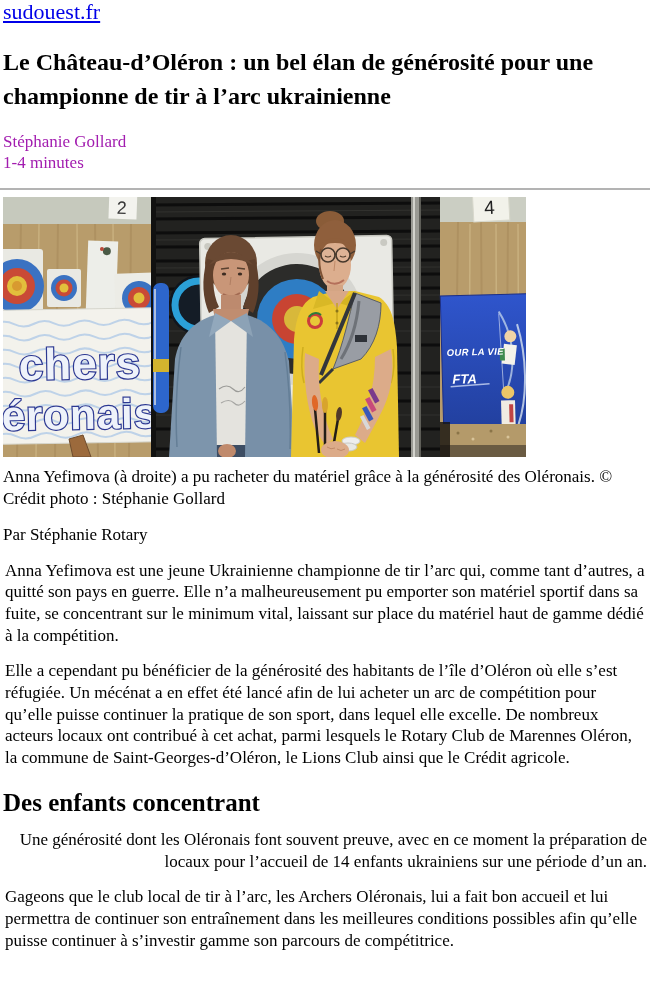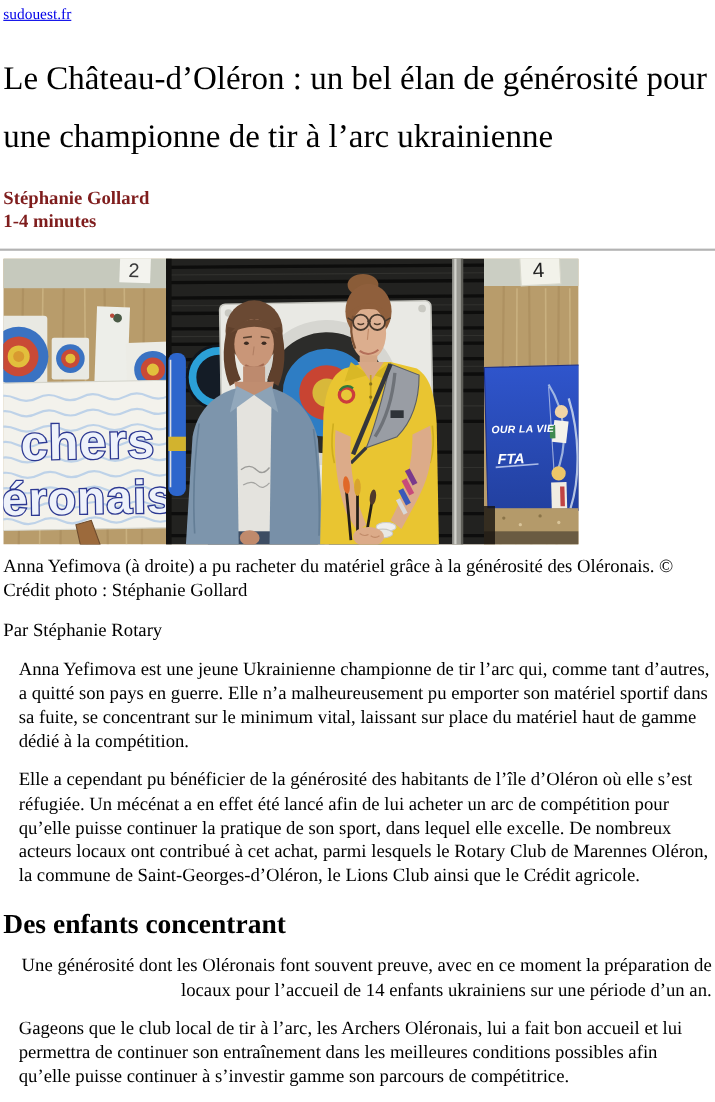--- a/index.html
+++ b/index.html
@@ -2,29 +2,29 @@
 <html><head>
 <meta charset="utf-8">
 <style>
   html,body{margin:0;padding:0;background:#ffffff;}
   body{
     width:650px;height:1002px;overflow:hidden;box-sizing:border-box;
     padding:2px 3px 0 3px;color:#000;
     font-family:"Liberation Serif","DejaVu Serif",serif;
     font-size:17px;
   }
-  .site-link{color:#0000e8;text-decoration:underline;font-size:14px;line-height:20px;cursor:pointer;font-family:Liberation Serif, serif;}
-  h1{font-size:30px;line-height:53px;font-weight:normal;margin:21px 0 0 0;}
-  .byline{margin-top:18px;line-height:21px;color:#7f1d1d;font-weight:bold;}
+  .site-link{color:#0000e8;text-decoration:underline;font-size:22px;line-height:20px;cursor:pointer;font-family:Liberation Serif, serif;}
+  h1{font-size:24px;line-height:34px;font-weight:bold;margin:21px 0 0 0;}
+  .byline{margin-top:18px;line-height:21px;color:#a21caf;}
   hr{border:0;border-top:2px solid #b3b3b3;margin:15px -3px 0 -3px;}
   figure{margin:7px 0 0 0;padding:0;}
   .photo-frame{width:523px;height:260px;display:block;}
   figcaption{margin-top:9px;line-height:21.5px;}
   .pubmeta{margin-top:15px;line-height:21.5px;}
-  p{margin:14px 0 0 14px;line-height:21.7px;}
+  p{margin:14px 0 0 2px;line-height:21.7px;}
   h2{font-size:25px;line-height:31px;font-weight:bold;margin:18px 0 0 0;}
   .after-h2{margin-top:11px;text-align:right;}
   svg text{font-family:"Liberation Sans","DejaVu Sans",sans-serif;}
   .banner-word{font-weight:bold;letter-spacing:1px;paint-order:stroke;}
 </style>
 </head>
 <body>
 
 
 

